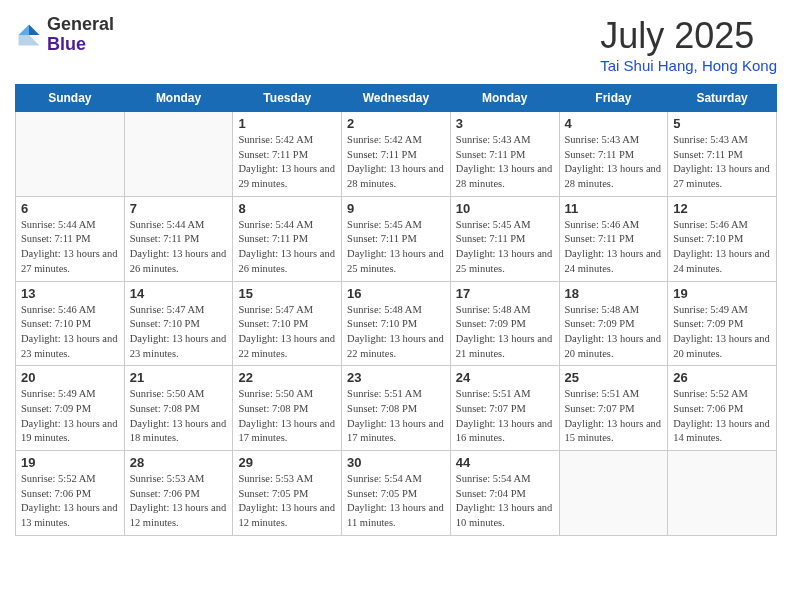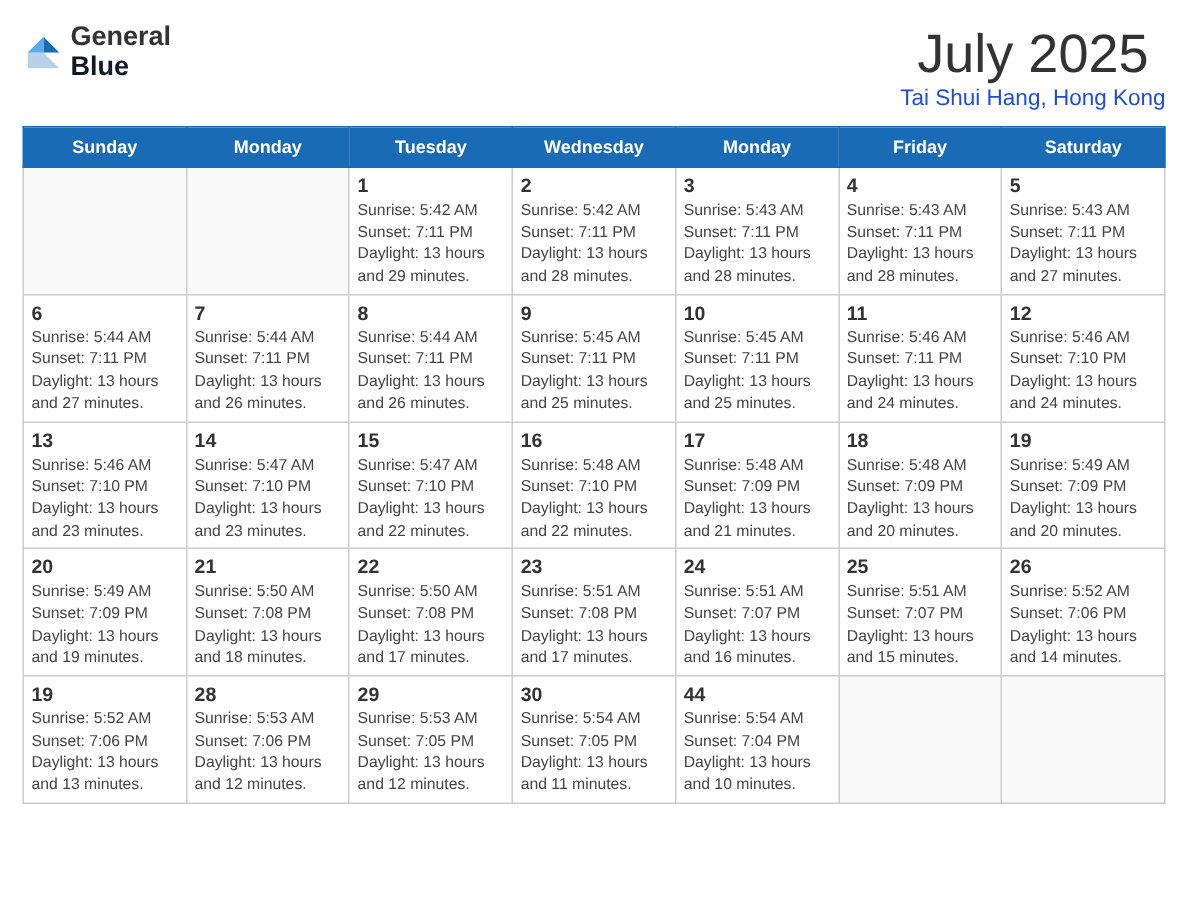--- a/index.html
+++ b/index.html
@@ -20,27 +20,27 @@
       display: flex;
       align-items: center;
       gap: 4px;
     }
     .logo-text {
       font-size: 18px;
       font-weight: bold;
       line-height: 1.1;
     }
     .logo-text .general { color: #333; }
-    .logo-text .blue { color: #0f172a; text-align: right; }
+    .logo-text .blue { color: #4c1d95; text-align: right; }
     .logo-icon {
       width: 28px;
       height: 28px;
     }
     .title-block {
-      text-align: center;
+      text-align: left;
     }
     .month-title {
       font-size: 36px;
       color: #333;
       font-weight: normal;
     }
     .location {
       font-size: 15px;
       color: #1d4ed8;
     }
@@ -71,20 +71,21 @@
     .day-number {
       font-size: 13px;
       font-weight: bold;
       color: #333;
       margin-bottom: 2px;
     }
     .day-info {
       color: #444;
       font-size: 10.5px;
       line-height: 1.4;
+      font-family: Liberation Serif, serif;
     }
   </style>
 </head>
 <body>
 
 <div class="header">
   <div class="logo">
     <svg class="logo-icon" viewBox="0 0 32 32">
       <polygon points="16,4 28,16 16,16" fill="#1a6bb5"></polygon>
       <polygon points="16,4 16,16 4,16" fill="#5aaaee"></polygon>

